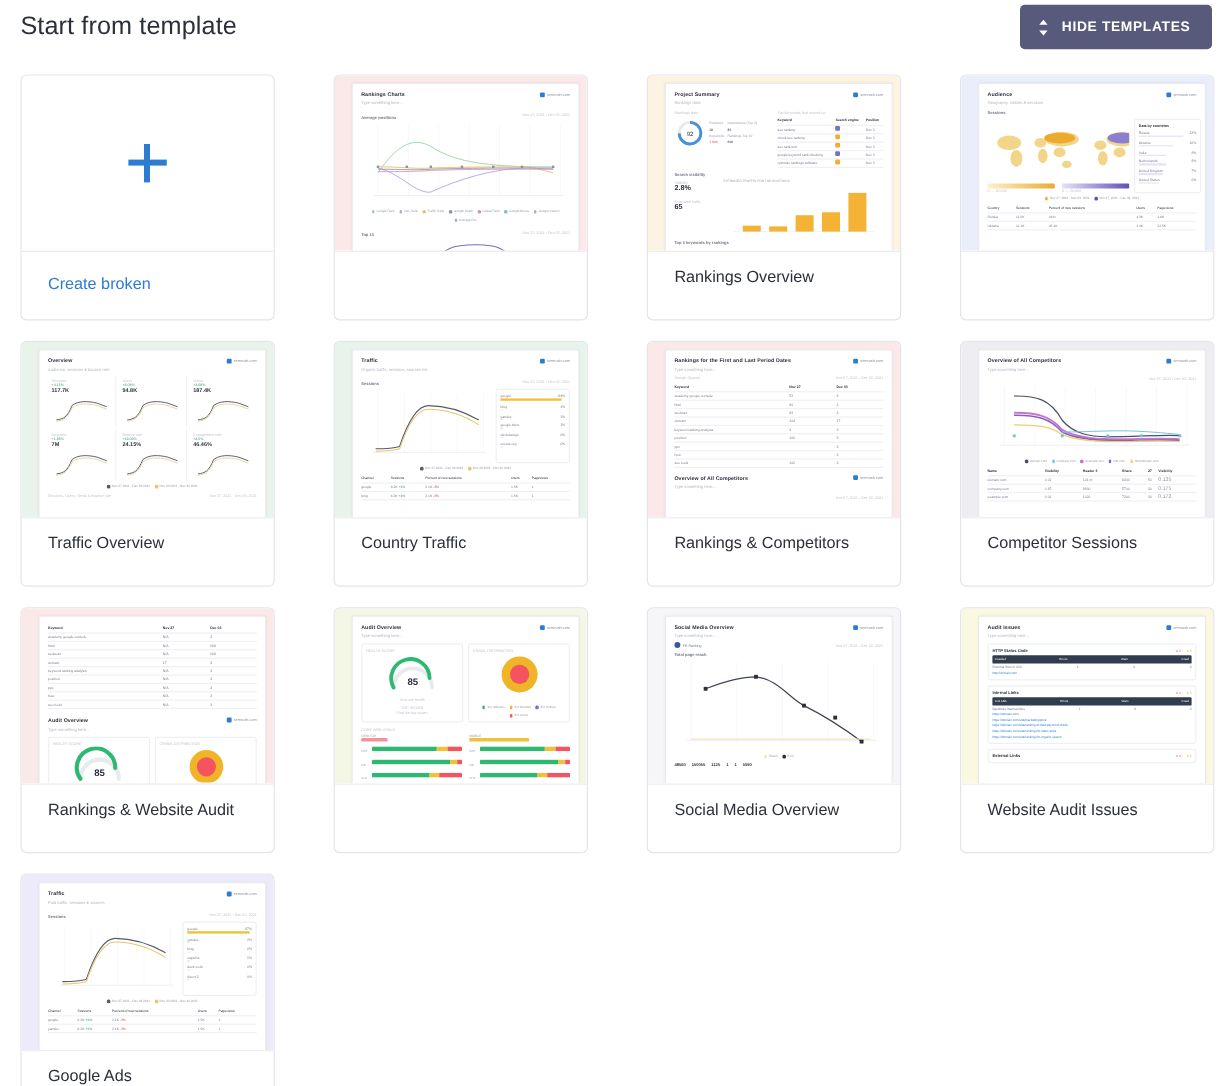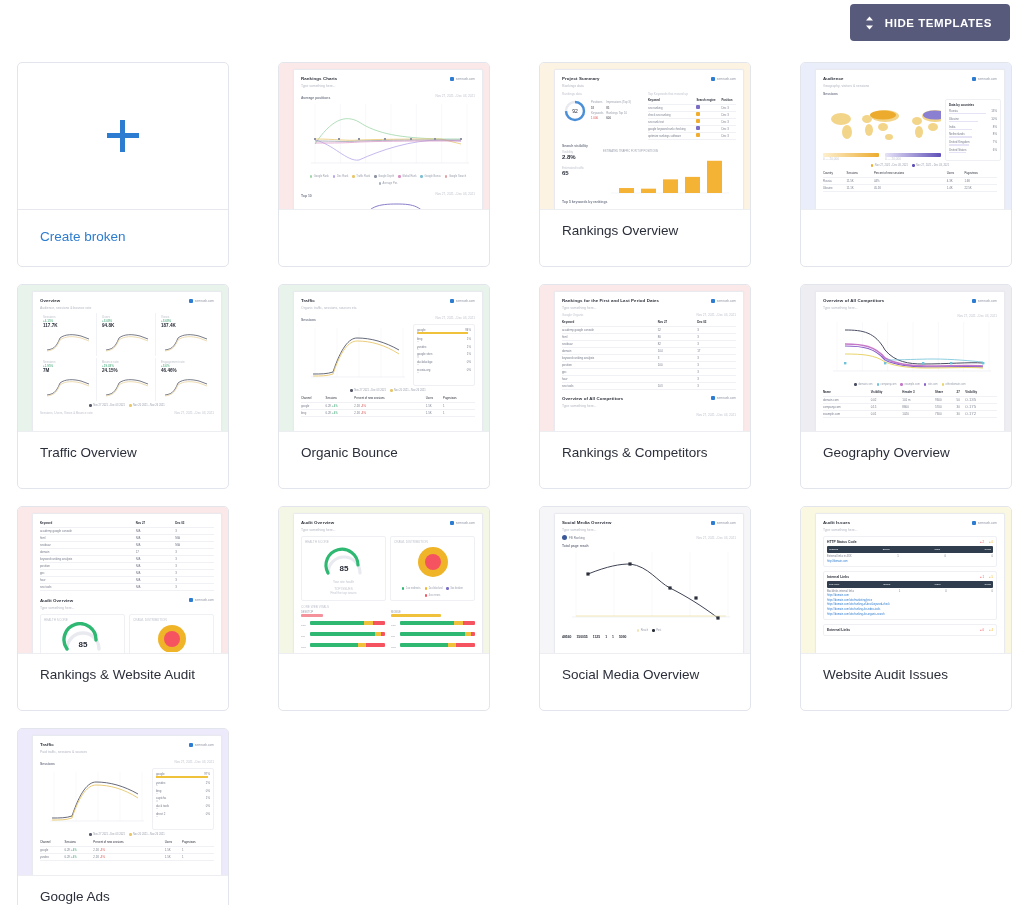--- a/index.html
+++ b/index.html
@@ -104,20 +104,21 @@
   svg.mini { display: block; }
   .navy-head { background: #2f3d4f; height: 7px; border-radius: 1px; }
   .bar-row { display:flex; height:4px; border-radius:1px; overflow:hidden; margin-bottom:4px; }
 </style>
 </head>
 <body>
 
 <div class="page">
 
   <div class="header">
+    <div class="page-title">Start from template</div>
     <button class="hide-templates-btn">
       <span class="sort-icon">
         <svg width="11" height="16" viewBox="0 0 11 16">
           <path d="M5.5 1.5 L9 5.6 L2 5.6 Z" fill="#ffffff"></path>
           <path d="M5.5 14.5 L2 10.4 L9 10.4 Z" fill="#ffffff"></path>
         </svg>
       </span>
       <span>HIDE TEMPLATES</span>
     </button>
   </div>
@@ -590,21 +591,21 @@
                   <td>bing</td>
                   <td>6.2K <span style="color:#2f9e6b">+4%</span></td>
                   <td>2.1K <span style="color:#d94b4b">-3%</span></td>
                   <td>1.5K</td>
                   <td>1</td>
                 </tr>
               </tbody>
             </table>
           </div>
         </div>
-        <div class="card-label">Organic Bounce</div>
+        <div class="card-label">Country Traffic</div>
       </div>
       <div class="card">
         <div class="thumb">
           <div class="tbg" style="background: rgb(251, 233, 233);"></div>
           <div class="doc">
             <div class="d-row">
               <div class="d-title">Rankings for the First and Last Period Dates</div>
               <div class="d-brand">
                 <i></i>
                 <span>semrush.com</span>
@@ -753,21 +754,21 @@
                   <td>0.01</td>
                   <td>1020</td>
                   <td>7300</td>
                   <td>30</td>
                   <td style="font-size:4.4px;color:#8d93a2">0.172</td>
                 </tr>
               </tbody>
             </table>
           </div>
         </div>
-        <div class="card-label">Geography Overview</div>
+        <div class="card-label">Competitor Sessions</div>
       </div>
       <div class="card">
         <div class="thumb">
           <div class="tbg" style="background: rgb(251, 233, 233);"></div>
           <div class="doc">
             <table class="mini-table" style="font-size:2.9px;color:#777d8c">
               <tbody>
                 <tr style="color:#2b2f3a;font-weight:700">
                   <td class="k">Keyword</td>
                   <td>Nov 27</td>

